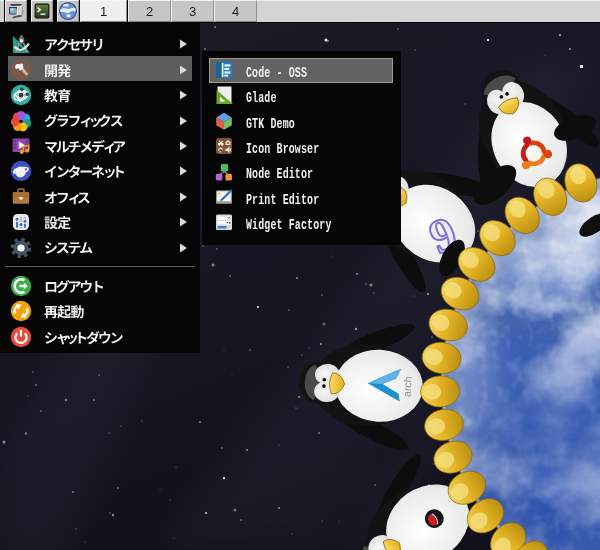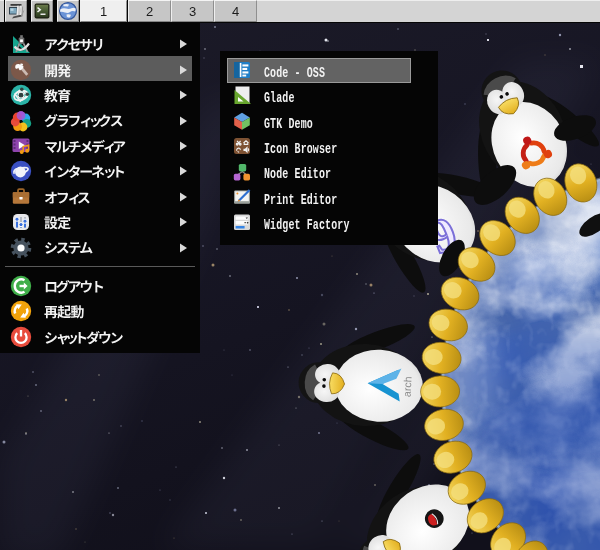--- a/index.html
+++ b/index.html
@@ -1,18 +1,18 @@
 <!DOCTYPE html>
 <html><head><meta charset="utf-8"><style>
 * { margin:0; padding:0; }
 body { width:600px; height:550px; overflow:hidden; position:relative; background:#12111f; font-family:"Liberation Sans",sans-serif; }
 #bg { position:absolute; left:0; top:0; }
 #tb { position:absolute; left:0; top:0; width:600px; height:23px; background:#060606; }
 #menu { position:absolute; left:0; top:23px; width:200px; height:330px; background:#050505; }
-#submenu { position:absolute; left:202px; top:51px; width:218px; height:194px; background:#050505;margin-left:18px; }
+#submenu { position:absolute; left:202px; top:51px; width:199px; height:194px; background:#050505; }
 .ic { position:absolute; }
 .tx { position:absolute; }
 #hl1 { position:absolute; left:8px; top:33px; width:184px; height:25px; background:#5c5c5c; }
 #hl2 { position:absolute; left:7px; top:6.5px; width:184px; height:25px; background:#636363; border:1px solid #9a9a9a; box-sizing:border-box; }
 #sep { position:absolute; left:5px; top:243.2px; width:190px; height:1px; background:#5a5a5a; }
 .st { position:absolute; font:bold 14px "Liberation Mono",monospace; color:#f2f2f2; transform:scaleX(0.71); transform-origin:0 50%; white-space:pre; letter-spacing:0.2px; }
 </style></head><body>
 <svg id="bg" width="600" height="550" viewBox="0 0 600 550">
 <defs>
 <radialGradient id="earthg" cx="0.55" cy="0.28" r="0.9">

